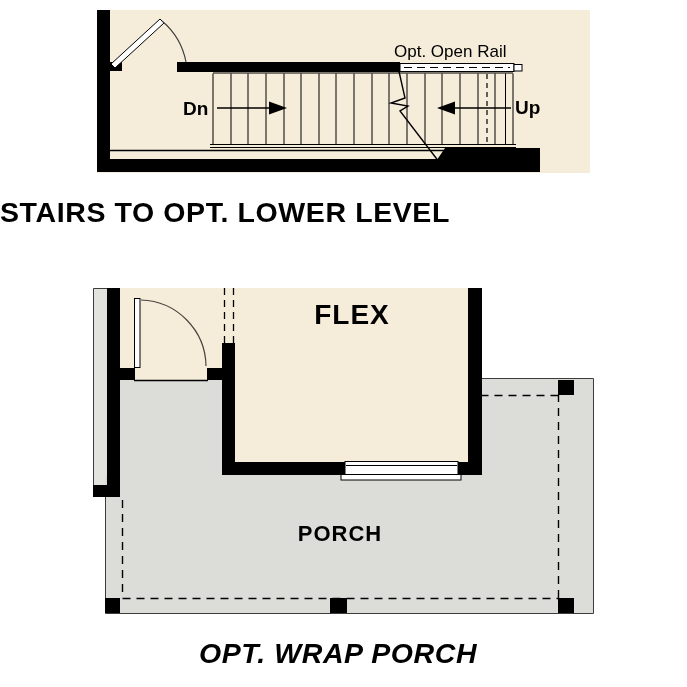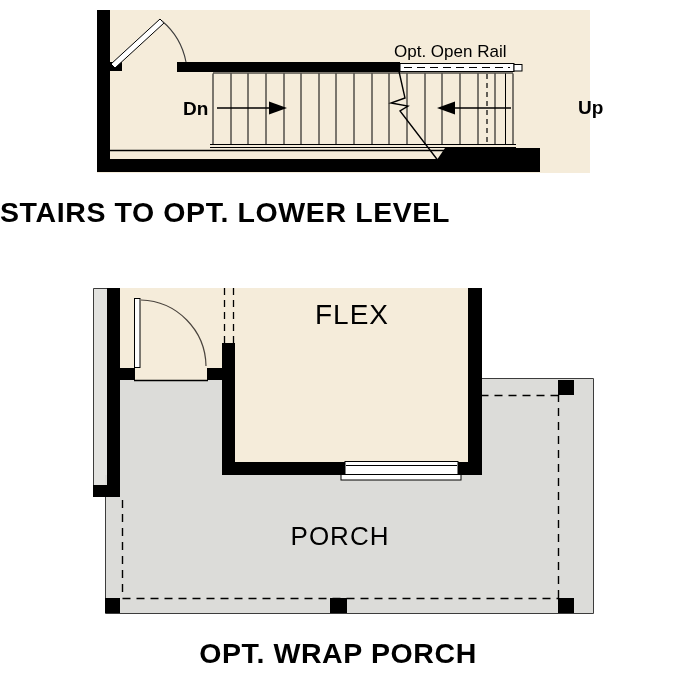--- a/index.html
+++ b/index.html
@@ -12,26 +12,26 @@
   }
   html,body{margin:0;padding:0;background:var(--page-bg);}
   .sheet{
     position:relative;width:687px;height:687px;background:var(--page-bg);
     font-family:"Liberation Sans",sans-serif;color:#000;overflow:hidden;
   }
   .sheet svg{position:absolute;left:0;top:0;}
   .lbl{position:absolute;white-space:nowrap;line-height:1;}
   .lbl.small{font-size:17px;font-weight:400;}
   .lbl.dir{font-size:19px;font-weight:700;}
-  .room{font-weight:400;letter-spacing:1px;transform:translateX(-50%);}
+  .room{font-weight:700;letter-spacing:1px;transform:translateX(-50%);}
   .title{
     position:absolute;left:0;width:100%;text-align:left;
     font-size:28.5px;font-weight:700;letter-spacing:.6px;white-space:nowrap;
   }
-  .title.centered-custom{width:auto;transform:translateX(-50%);}
+  .title.centered-custom{width:auto;transform:translateX(-50%);font-style:italic;}
 </style>
 </head>
 <body>
 
 <div class="sheet">
 
   <svg width="687" height="687" viewBox="0 0 687 687">
 
     <g>
       <rect x="97" y="10" width="493" height="163" fill="var(--cream)"></rect>
@@ -154,22 +154,22 @@
     </g>
 
     <g stroke="#000" stroke-width="1.3" stroke-dasharray="7 5">
       <line x1="224.5" y1="288" x2="224.5" y2="343"></line>
       <line x1="233.5" y1="288" x2="233.5" y2="343"></line>
     </g>
   </svg>
 
   <div class="lbl small" style="left:394px;top:43px;">Opt. Open Rail</div>
   <div class="lbl dir" style="left:183px;top:99px;">Dn</div>
-  <div class="lbl dir" style="left:530px;top:98px;padding-left:48px;">Up</div>
+  <div class="lbl dir" style="left:515px;top:98px;">Up</div>
 
   <div class="title" style="top:196px;">STAIRS TO OPT. LOWER LEVEL</div>
 
   <div class="lbl room" style="left:352px;top:301px;font-size:28px;">FLEX</div>
-  <div class="lbl room" style="left:340px;top:523px;font-size:26px;text-align:center;">PORCH</div>
+  <div class="lbl room" style="left:340px;top:523px;font-size:22px;text-align:center;">PORCH</div>
 
   <div class="title centered-custom" style="left:338px;top:637px;">OPT. WRAP PORCH</div>
 
 </div>
 
 </body></html>

